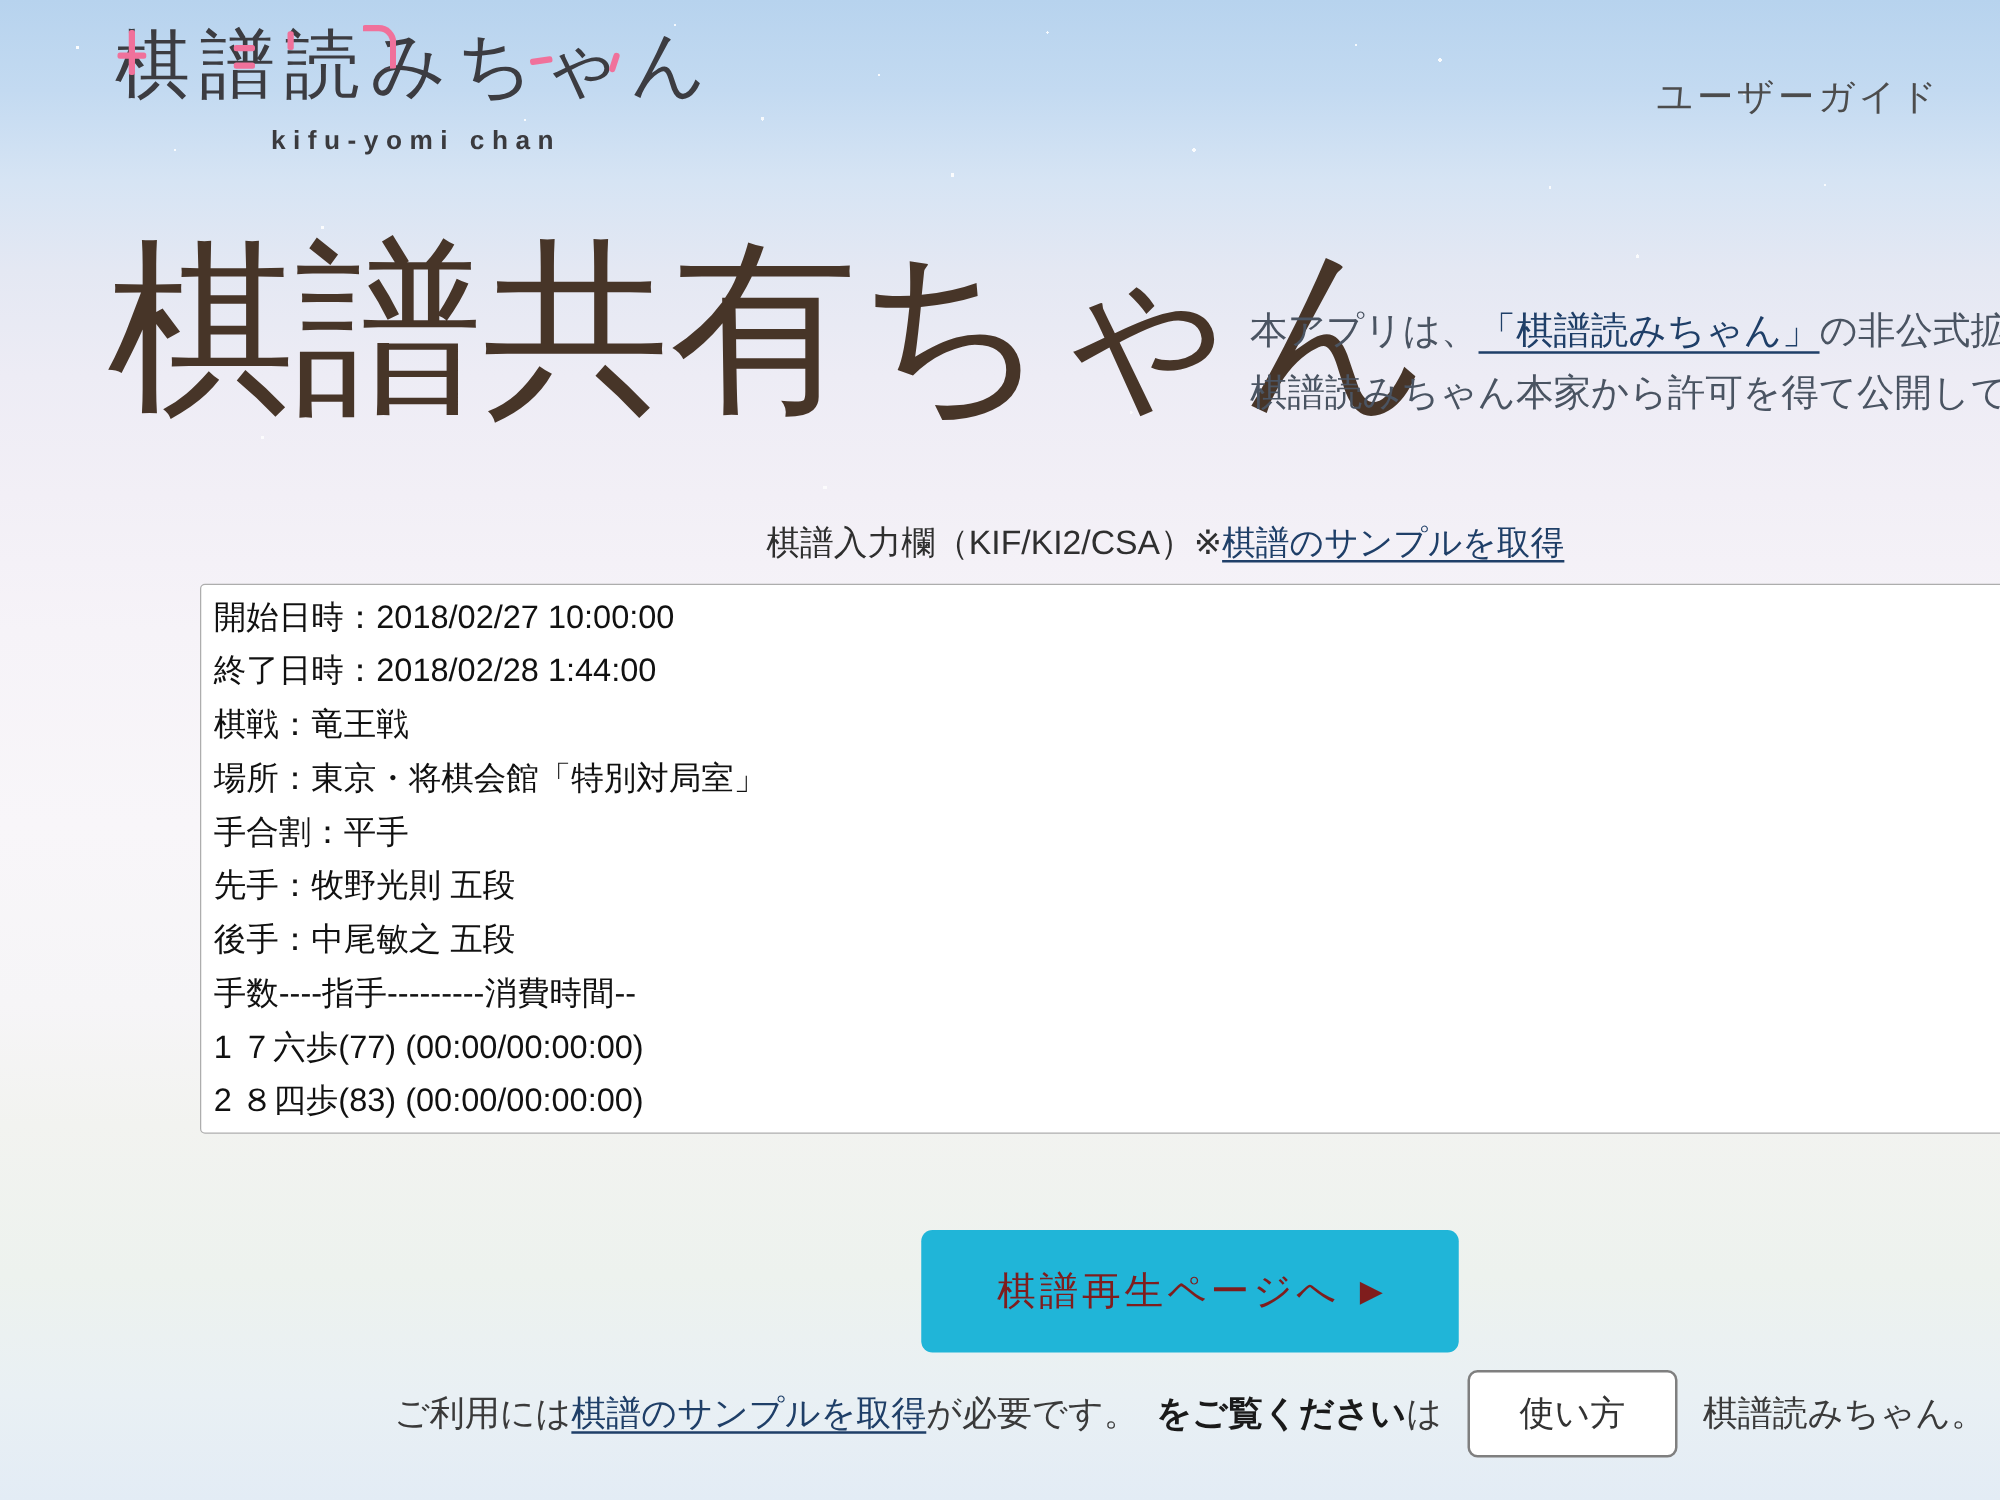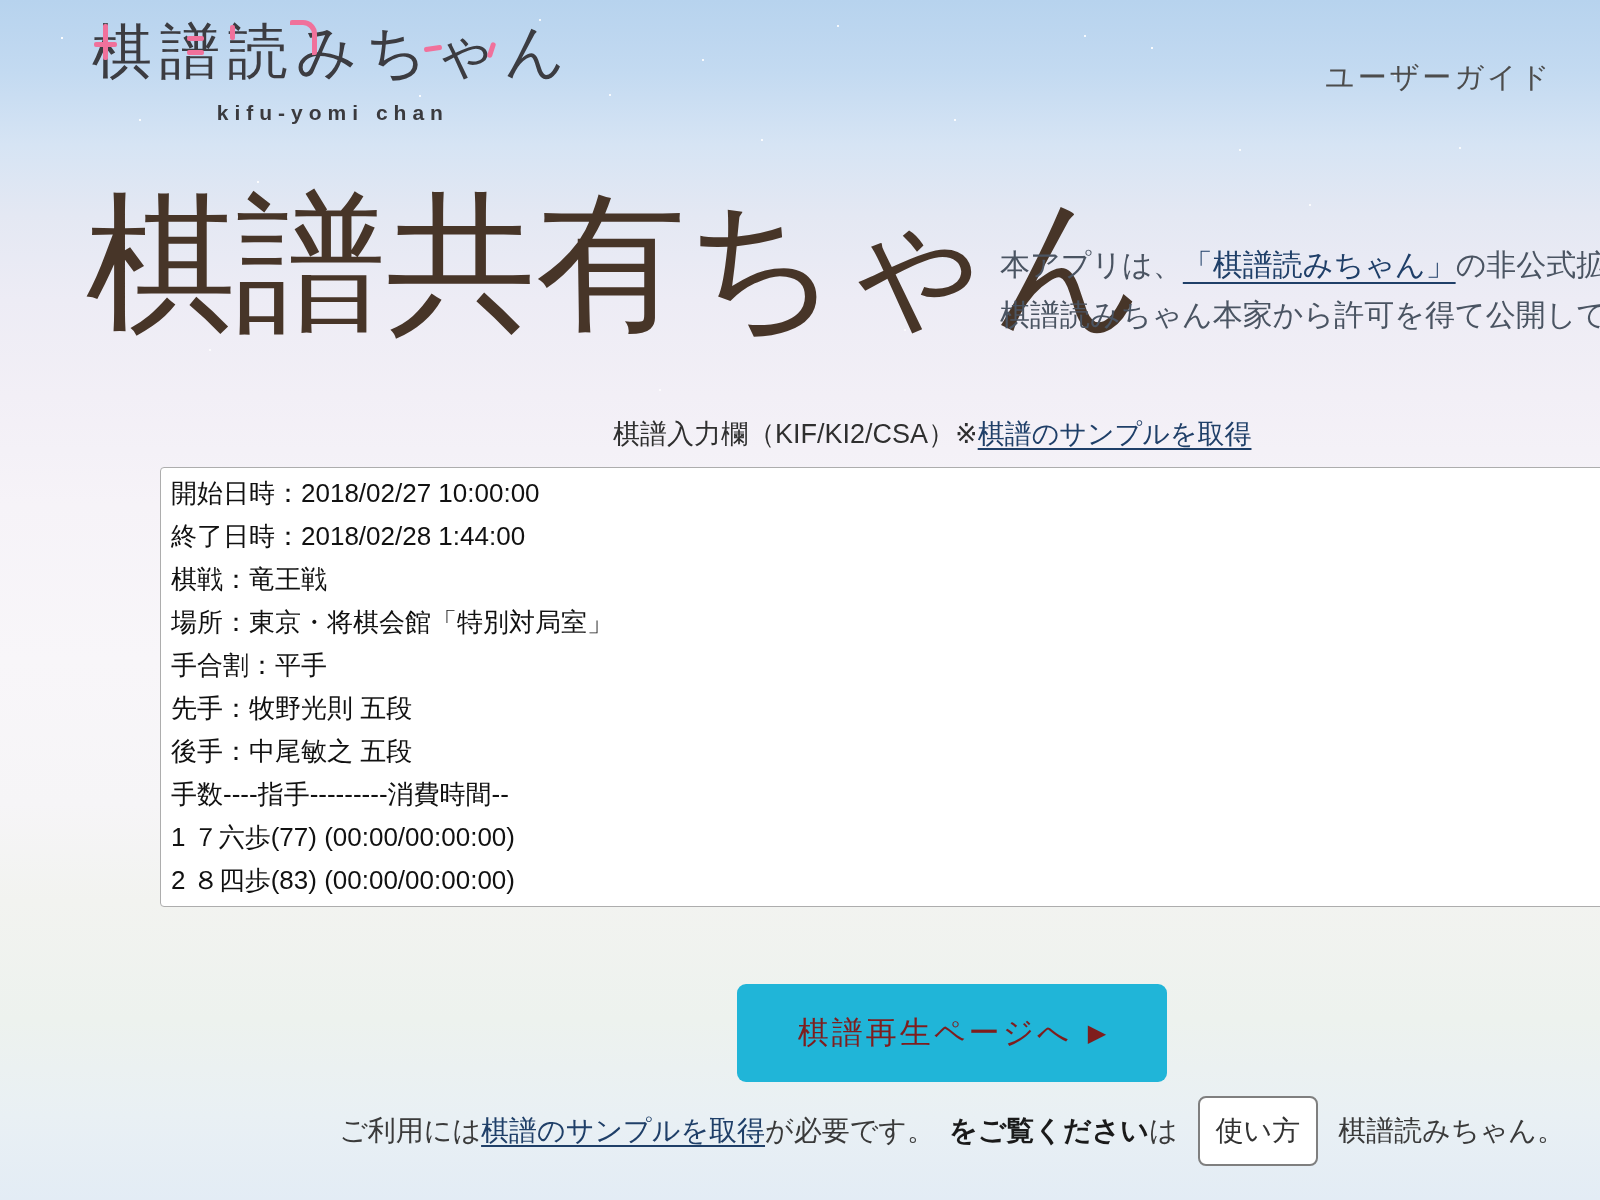--- a/index.html
+++ b/index.html
@@ -98,21 +98,21 @@
 
   
   .footer{
     position:absolute;left:0;top:1096px;width:1904px;
     display:flex;align-items:center;justify-content:center;
     font-size:28px;color:#3a3a3a;white-space:nowrap;
   }
   .footer a{color:#1f3f68;text-decoration:underline;text-underline-offset:5px;}
   .footer .bold{font-weight:700;color:#1a1a1a;margin-left:14px;}
   .howto-btn{
-    margin:0 20px;padding:14px 16px;background:#ffffff;border:2px solid #7f7f7f;
+    margin:0 20px;padding:14px 40px;background:#ffffff;border:2px solid #7f7f7f;
     border-radius:8px;font-size:28px;color:#333;cursor:pointer;
     font-family:"Liberation Sans","DejaVu Sans",sans-serif;
   }
 </style>
 </head>
 <body>
 
 <div id="canvas">
 
   <div class="logo-block">

